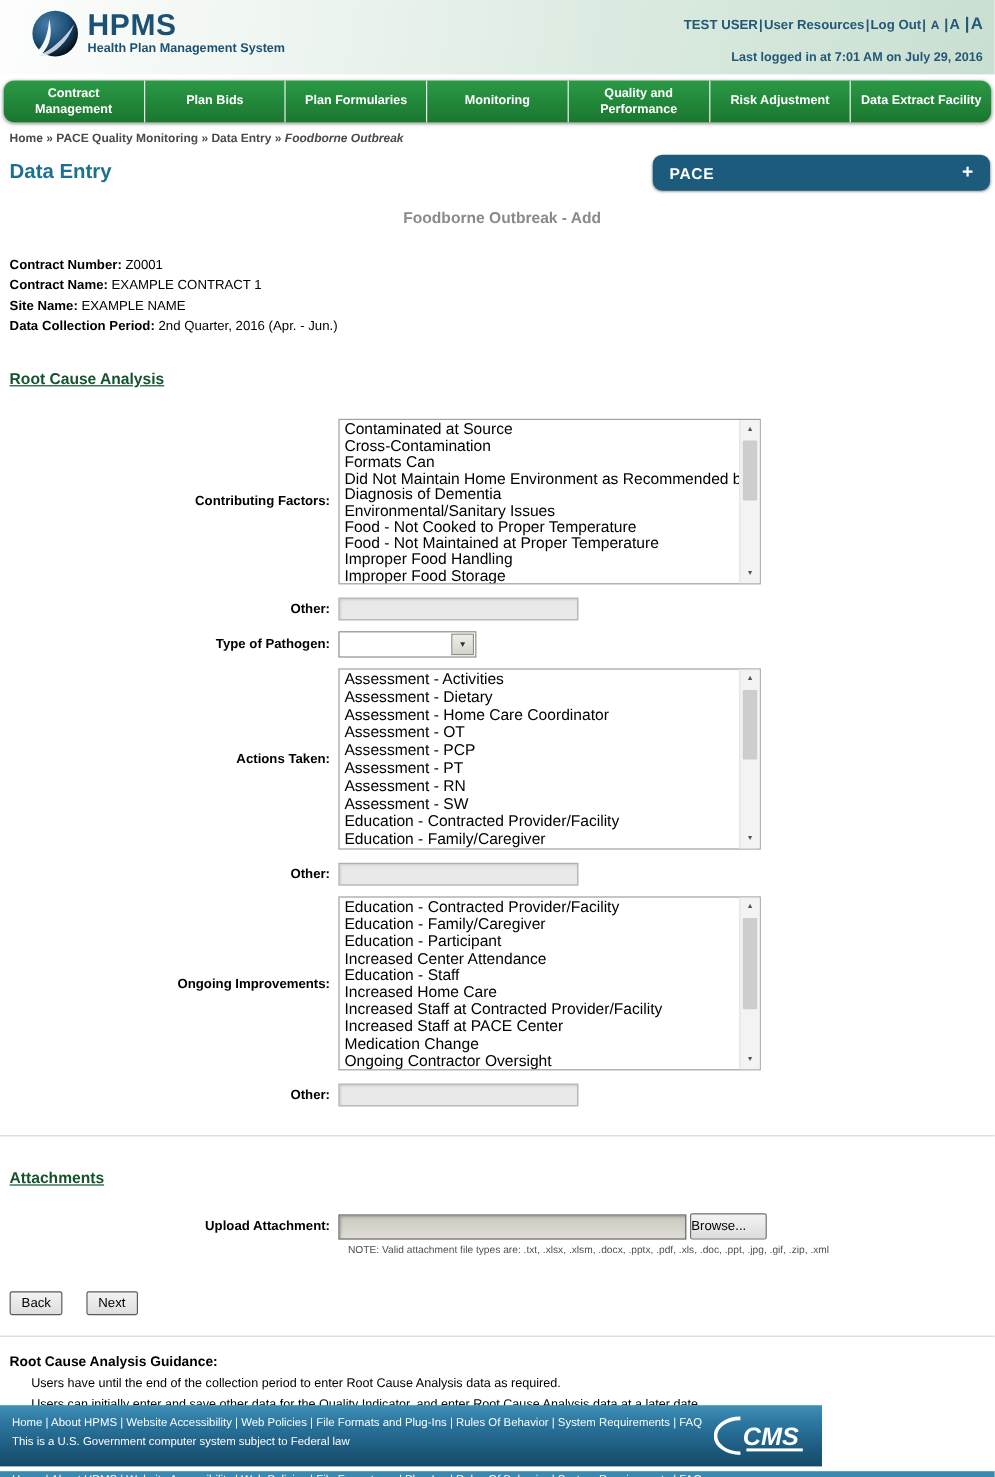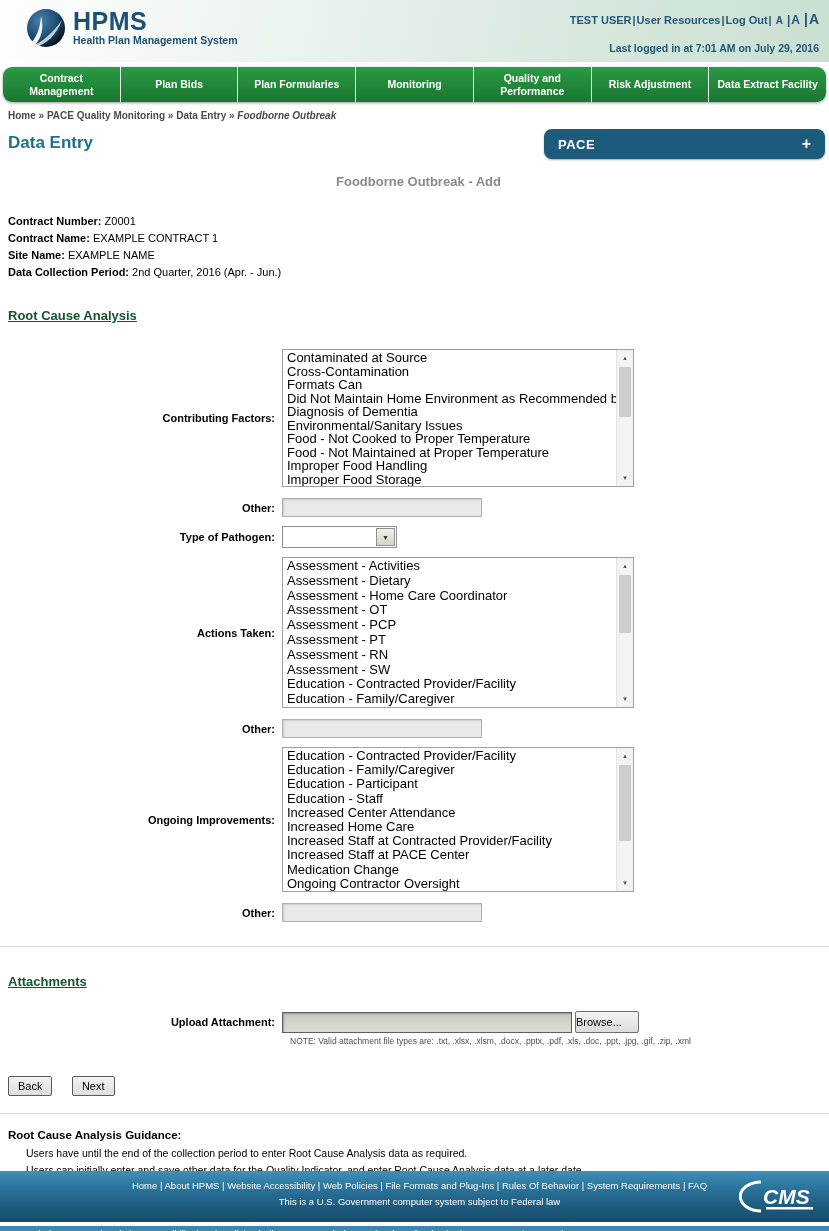--- a/index.html
+++ b/index.html
@@ -90,23 +90,23 @@
   .btn { display:inline-block; font-size:11px; padding:3px 9px; background:linear-gradient(#f3f3f3,#dedede);
          border:1px solid #5a5a5a; border-radius:2px; margin-right:15px; cursor:pointer;
          font-family:"Liberation Sans",sans-serif; }
   
   .hr2 { border-top:1px solid #d9d9d9; margin-top:17px; }
   .guidance { margin:15px 0 0 8px; }
   .g-head { font-size:11.5px; font-weight:bold; }
   .g-lines { margin-top:4px; }
   .g-lines div { font-size:10.5px; margin-left:18px; line-height:17px; }
   
-  .footer { position:absolute; left:0; top:1171px; width:829px; height:51px; color:#fff;
+  .footer { position:absolute; left:0; top:1171px; width:685px; height:51px; color:#fff;
             background:linear-gradient(#4090b8 0%,#2c77a0 28%,#1d5a7d 72%,#164参b68 100%);
-            background:linear-gradient(#4090b8 0%,#2c77a0 28%,#1d5a7d 72%,#164b68 100%);text-align:center; }
+            background:linear-gradient(#4090b8 0%,#2c77a0 28%,#1d5a7d 72%,#164b68 100%); }
   .f-links { padding:9px 0 0 10px; font-size:9.5px; }
   .f-links span { cursor:pointer; }
   .f-links span:not(:first-child)::before { content:" | "; cursor:default; }
   .f-disc { padding:5px 0 0 10px; font-size:9.5px; }
   .cms-logo { position:absolute; right:12px; top:9px; }
   .footer2 { position:absolute; left:0; top:1226px; width:829px; height:5px; overflow:hidden;
              background:#3a89b1; color:#fff; }
   .footer2 .f-links { padding-top:2px; }
 </style>
 </head>
@@ -239,22 +239,22 @@
     <input class="input-other" value="" style="">
   </div>
 
   <div class="form-row">
     <div class="form-label">Ongoing Improvements:</div>
     <div class="listbox lb3">
       <div class="lb-options">
           <div>Education - Contracted Provider/Facility</div>
           <div>Education - Family/Caregiver</div>
           <div>Education - Participant</div>
+          <div>Increased Center Attendance</div>
           <div>Education - Staff</div>
-          <div>Increased Center Attendance</div>
           <div>Increased Home Care</div>
           <div>Increased Staff at Contracted Provider/Facility</div>
           <div>Increased Staff at PACE Center</div>
           <div>Medication Change</div>
           <div>Ongoing Contractor Oversight</div>
         </div>
       <div class="sbar">
         <div class="sarrow up">▲</div>
         <div class="sthumb"></div>
         <div class="sarrow down">▼</div>

